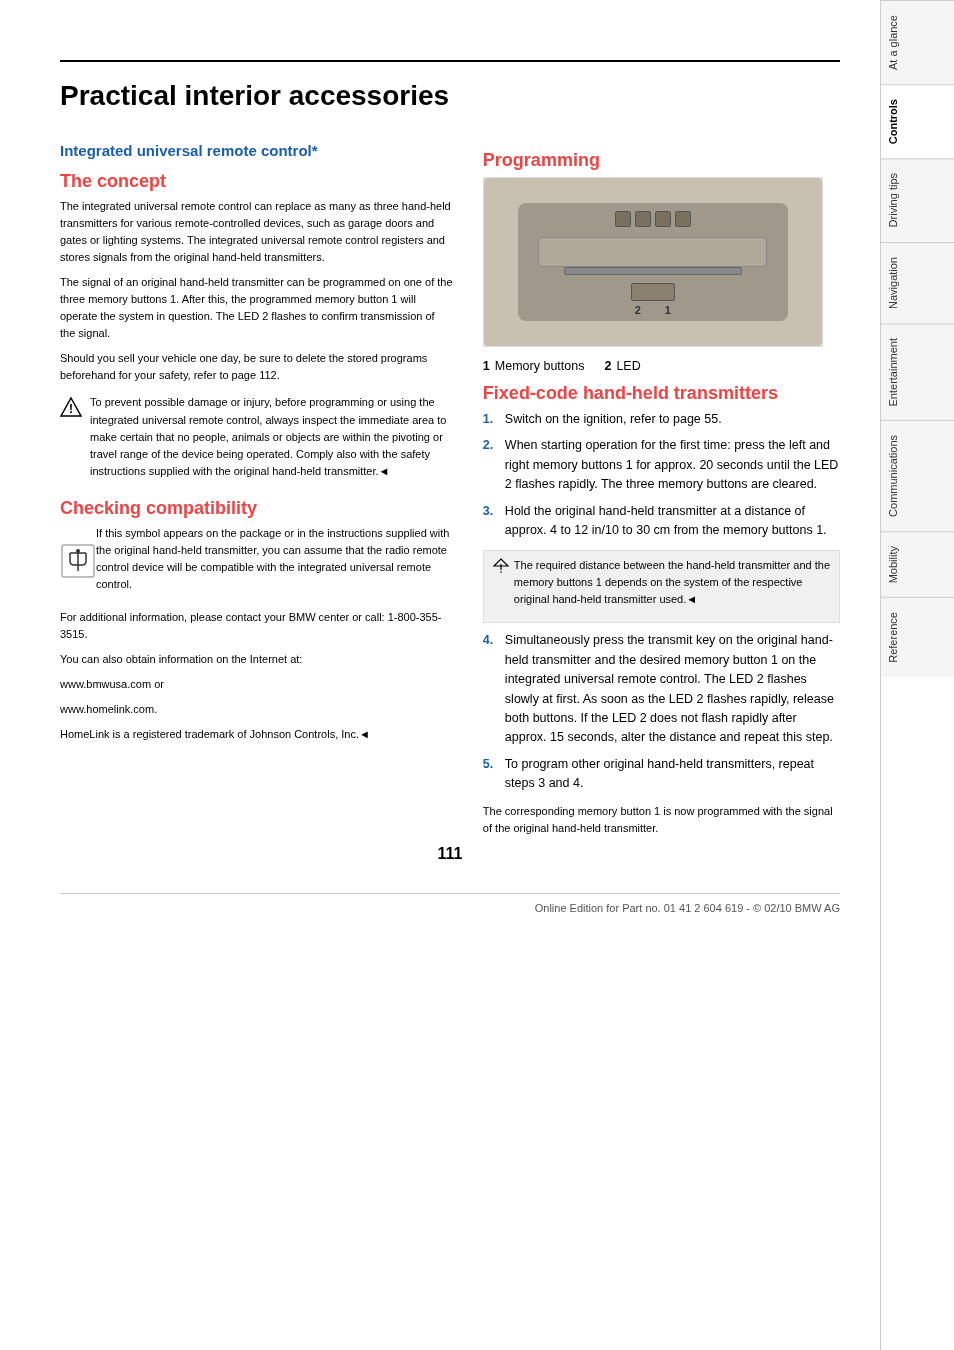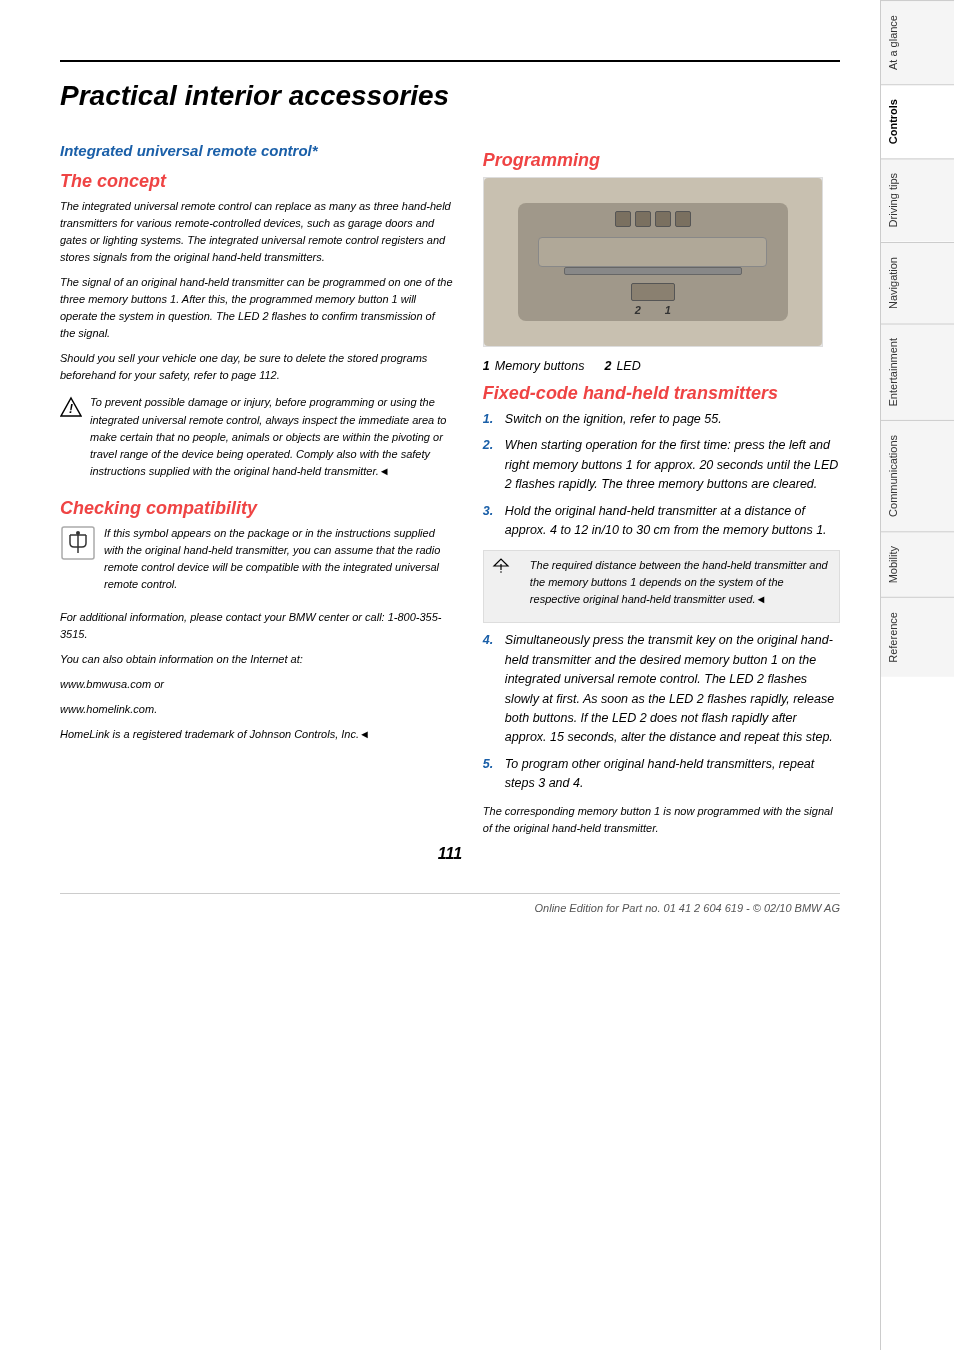--- a/index.html
+++ b/index.html
@@ -9,21 +9,20 @@
       background: #fff;
       color: #000;
       display: flex;
       width: 954px;
       min-height: 1350px;
     }
     .main-content {
       flex: 1;
       padding: 60px 40px 24px 60px;
       max-width: 880px;
-      font-style: italic;
     }
     .right-sidebar {
       width: 74px;
       display: flex;
       flex-direction: column;
       border-left: 1px solid #ccc;
       position: relative;
     }
     .sidebar-tab {
       writing-mode: vertical-rl;
@@ -87,37 +86,37 @@
       line-height: 1.5;
     }
     .warning-icon {
       flex-shrink: 0;
       width: 22px;
       height: 22px;
       margin-top: 2px;
     }
     .info-box {
       display: flex;
-      gap: 20px;
+      gap: 4px;
       margin: 8px 0;
       font-size: 12px;
       line-height: 1.5;
       background: #f0f0f0;
       padding: 6px 8px;
       border: 1px solid #ddd;
     }
     .compat-icon {
       width: 36px;
       height: 36px;
       flex-shrink: 0;
     }
     .compat-row {
       display: flex;
-      gap: 8px;
       margin-bottom: 8px;
+      align-items: center;
     }
     .numbered-list {
       list-style: none;
       padding: 0;
       margin-bottom: 10px;
     }
     .numbered-list li {
       display: flex;
       gap: 6px;
       font-size: 12.5px;

